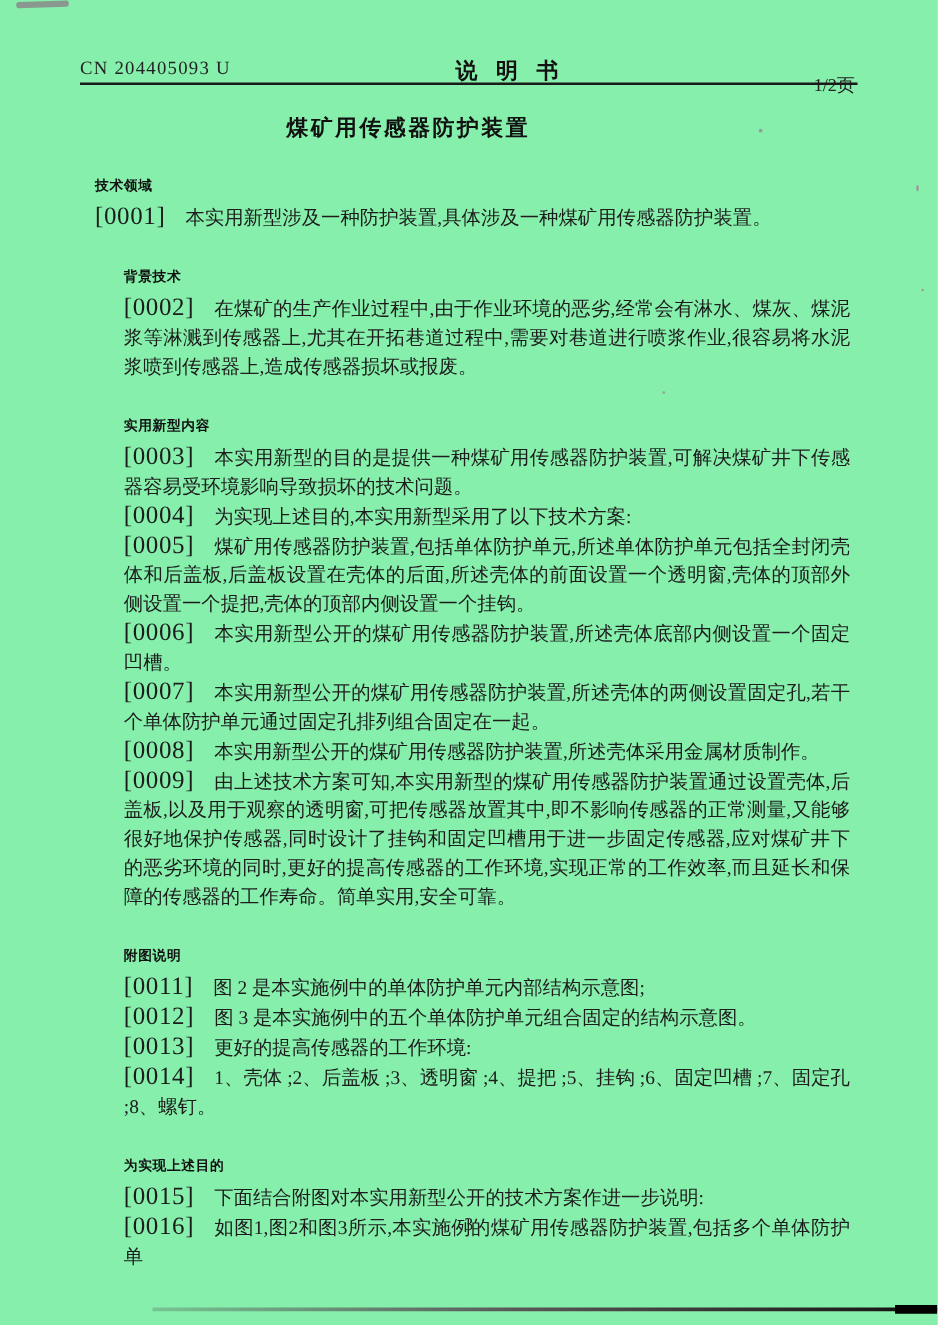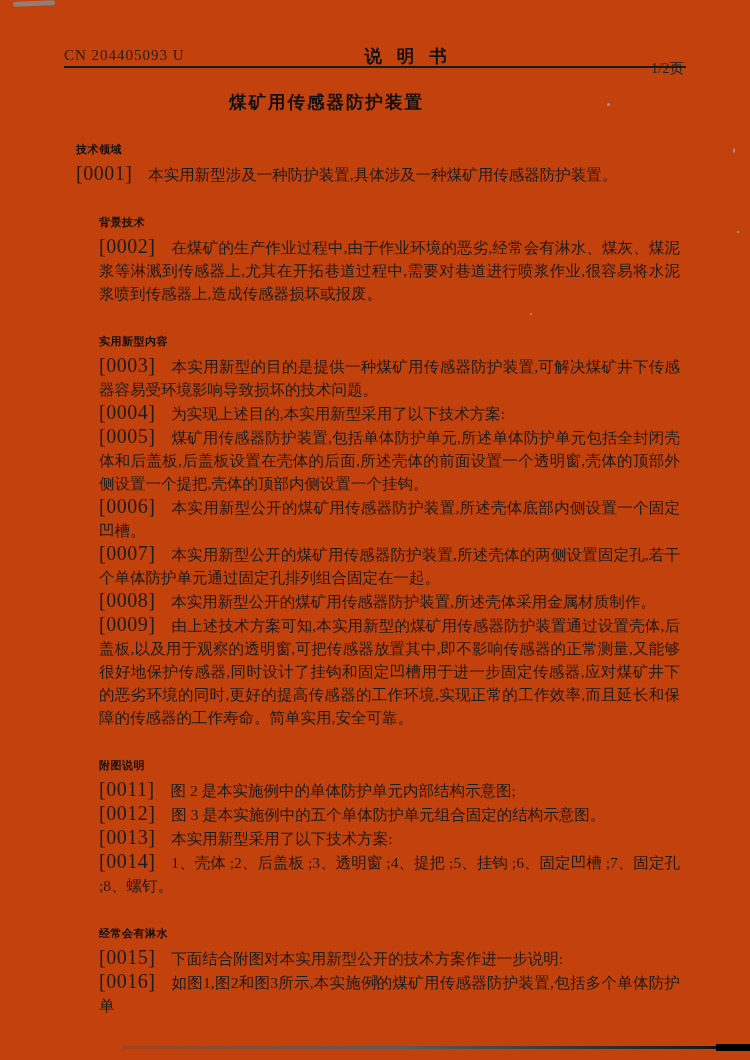--- a/index.html
+++ b/index.html
@@ -4,21 +4,21 @@
 <style>
   html,body{margin:0;padding:0;}
   body{
     width:750px;height:1060px;
     background:#e9e9e9;
     font-family:"Liberation Serif","DejaVu Serif",serif;
   }
   .page{
     position:relative;
     width:750px;height:1060px;
-    background:#c2410c;
+    background:#86efac;
     overflow:hidden;
     color:#1c1c1c;
   }
   
   .hdr{
     position:absolute;top:44px;left:64px;right:64px;height:22px;
   }
   .hdr .doc-number{
     position:absolute;left:0;top:3px;
     font-size:15px;letter-spacing:1px;color:#222;
@@ -115,25 +115,25 @@
         <p class="para"><span class="pnum">[0005]</span><span class="ptext">煤矿用传感器防护装置,包括单体防护单元,所述单体防护单元包括全封闭壳体和后盖板,后盖板设置在壳体的后面,所述壳体的前面设置一个透明窗,壳体的顶部外侧设置一个提把,壳体的顶部内侧设置一个挂钩。</span></p>
         <p class="para"><span class="pnum">[0006]</span><span class="ptext">本实用新型公开的煤矿用传感器防护装置,所述壳体底部内侧设置一个固定凹槽。</span></p>
         <p class="para"><span class="pnum">[0007]</span><span class="ptext">本实用新型公开的煤矿用传感器防护装置,所述壳体的两侧设置固定孔,若干个单体防护单元通过固定孔排列组合固定在一起。</span></p>
         <p class="para"><span class="pnum">[0008]</span><span class="ptext">本实用新型公开的煤矿用传感器防护装置,所述壳体采用金属材质制作。</span></p>
         <p class="para"><span class="pnum">[0009]</span><span class="ptext">由上述技术方案可知,本实用新型的煤矿用传感器防护装置通过设置壳体,后盖板,以及用于观察的透明窗,可把传感器放置其中,即不影响传感器的正常测量,又能够很好地保护传感器,同时设计了挂钩和固定凹槽用于进一步固定传感器,应对煤矿井下的恶劣环境的同时,更好的提高传感器的工作环境,实现正常的工作效率,而且延长和保障的传感器的工作寿命。简单实用,安全可靠。</span></p>
       </section>
       <section class="doc-section">
         <h2 class="sec-heading">附图说明</h2>
         <p class="para"><span class="pnum">[0011]</span><span class="ptext">图 2 是本实施例中的单体防护单元内部结构示意图;</span></p>
         <p class="para"><span class="pnum">[0012]</span><span class="ptext">图 3 是本实施例中的五个单体防护单元组合固定的结构示意图。</span></p>
-        <p class="para"><span class="pnum">[0013]</span><span class="ptext">本实用新型采用了以下技术方案:</span></p>
+        <p class="para"><span class="pnum">[0013]</span><span class="ptext">更好的提高传感器的工作环境:</span></p>
         <p class="para"><span class="pnum">[0014]</span><span class="ptext">1、壳体 ;2、后盖板 ;3、透明窗 ;4、提把 ;5、挂钩 ;6、固定凹槽 ;7、固定孔 ;8、螺钉。</span></p>
       </section>
       <section class="doc-section">
-        <h2 class="sec-heading">经常会有淋水</h2>
+        <h2 class="sec-heading">为实现上述目的</h2>
         <p class="para"><span class="pnum">[0015]</span><span class="ptext">下面结合附图对本实用新型公开的技术方案作进一步说明:</span></p>
         <p class="para"><span class="pnum">[0016]</span><span class="ptext">如图1,图2和图3所示,本实施例的煤矿用传感器防护装置,包括多个单体防护单</span></p>
       </section>
     </main>
 
   <div class="page-number">3</div>
 
   <span class="speck s1"></span>
   <span class="speck s2"></span>
   <span class="speck s3"></span>

